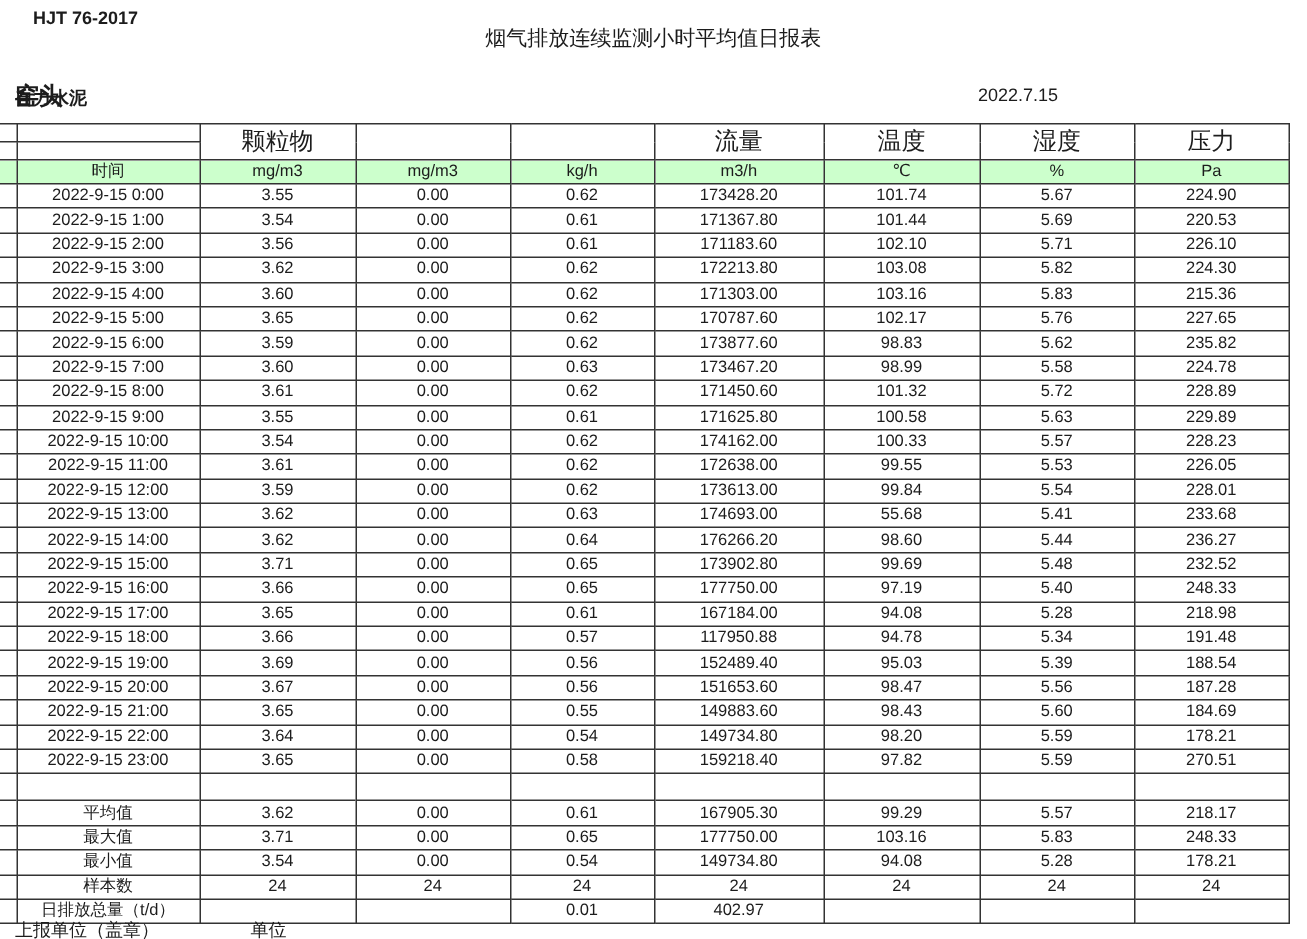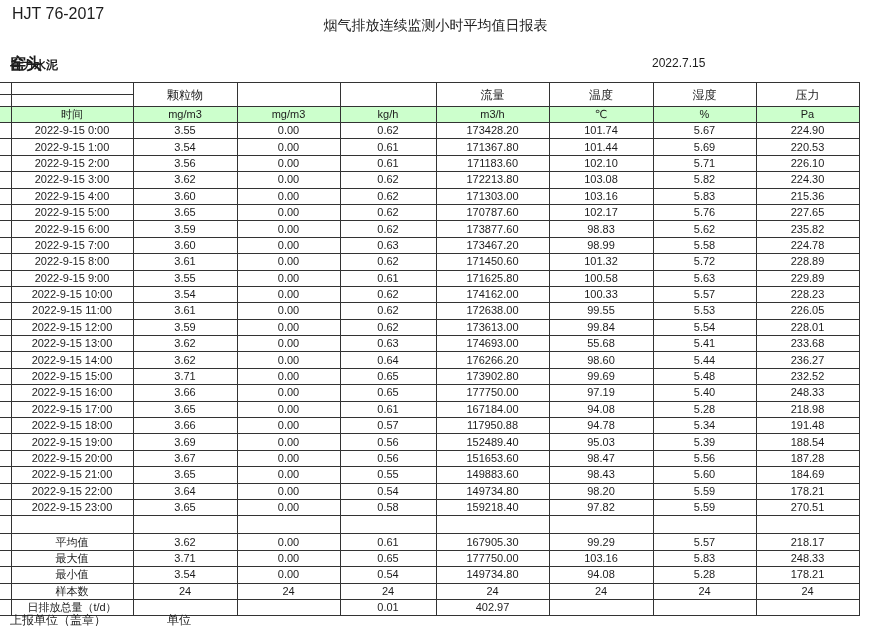--- a/index.html
+++ b/index.html
@@ -1,37 +1,37 @@
 <!DOCTYPE html>
 <html><head>
 <meta charset="utf-8">
 <style>
   html,body { margin:0; padding:0; }
   body {
     width:871px; height:626px; overflow:hidden; position:relative;
     background:#ffffff; color:#1c1c1c;
     font-family:"Liberation Sans","DejaVu Sans",sans-serif;
   }
-  .doc-code  { position:absolute; left:12px;  top:5px;  font-size:16px; font-weight:normal; }
+  .doc-code  { position:absolute; left:22px;  top:5px;  font-size:12px; font-weight:bold; }
   .title     { position:absolute; left:0;    top:17px; width:100%; text-align:center; font-size:14px; font-weight:normal; }
   .company   { position:absolute; left:10px; top:37px; font-size:12px; font-weight:bold;margin-top:20px; }
   .location  { position:absolute; left:10px; top:54px; font-size:16px; font-weight:bold;font-family:Liberation Serif, serif; }
   .date      { position:absolute; left:652px; top:56px; font-size:12px; }
 
   table.report {
     position:absolute; left:0; top:82px; width:859px;
     border-collapse:collapse; table-layout:fixed;
   }
   table.report td {
     border:1px solid var(--grid,#333);
     font-size:11px; line-height:1; text-align:center;
     padding:0; height:15.4px; overflow:hidden; white-space:nowrap;
   }
   table.report td.stub { border-left:none; }
-  tr.grp td   { height:11px; font-size:12px; }
+  tr.grp td   { height:11px; font-size:16px; }
   tr.unit td  { background:var(--green,#CCFFCC); height:15px; }
   tbody.spacer td { border-top:none; border-bottom:none; height:17px; }
 
   .note        { position:absolute; left:10px;  top:597px; font-size:12px;margin-top:40px; }
   .report-unit { position:absolute; left:10px;  top:612px; font-size:12px; }
   .unit-label  { position:absolute; left:167px; top:612px; font-size:12px; }
 </style>
 </head>
 <body style="--green: #CCFFCC; --grid: #333333;">
 

